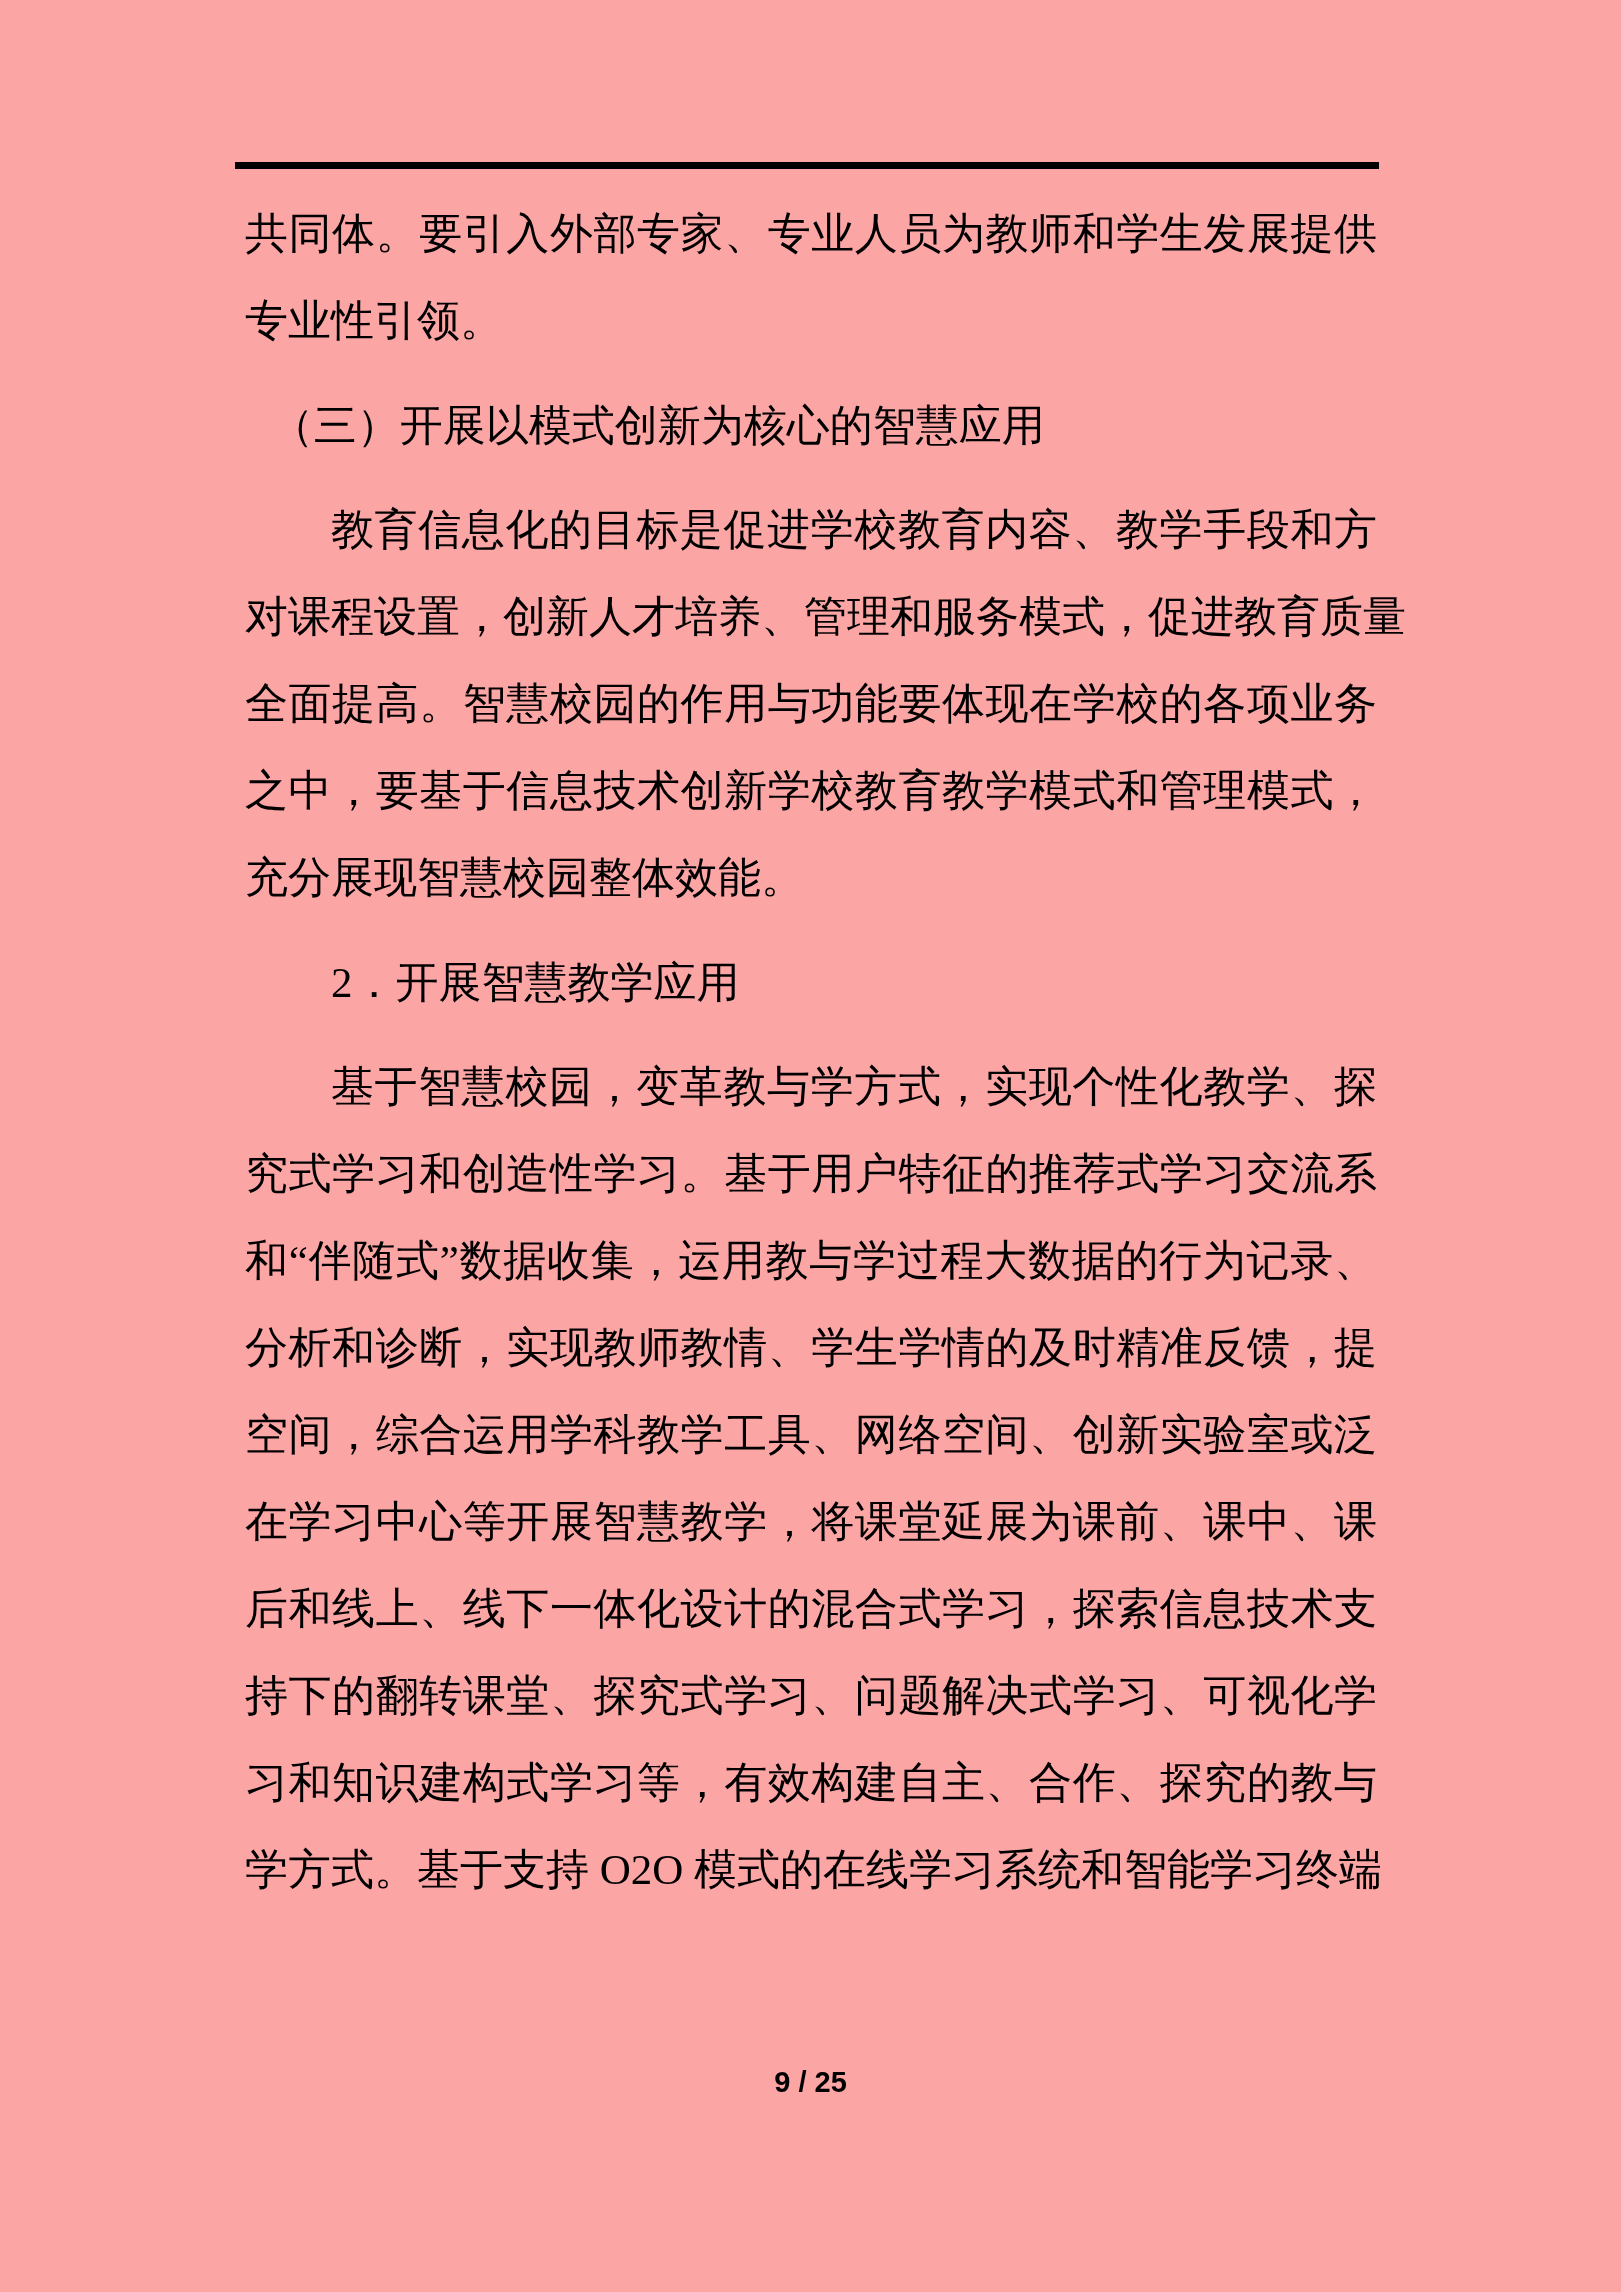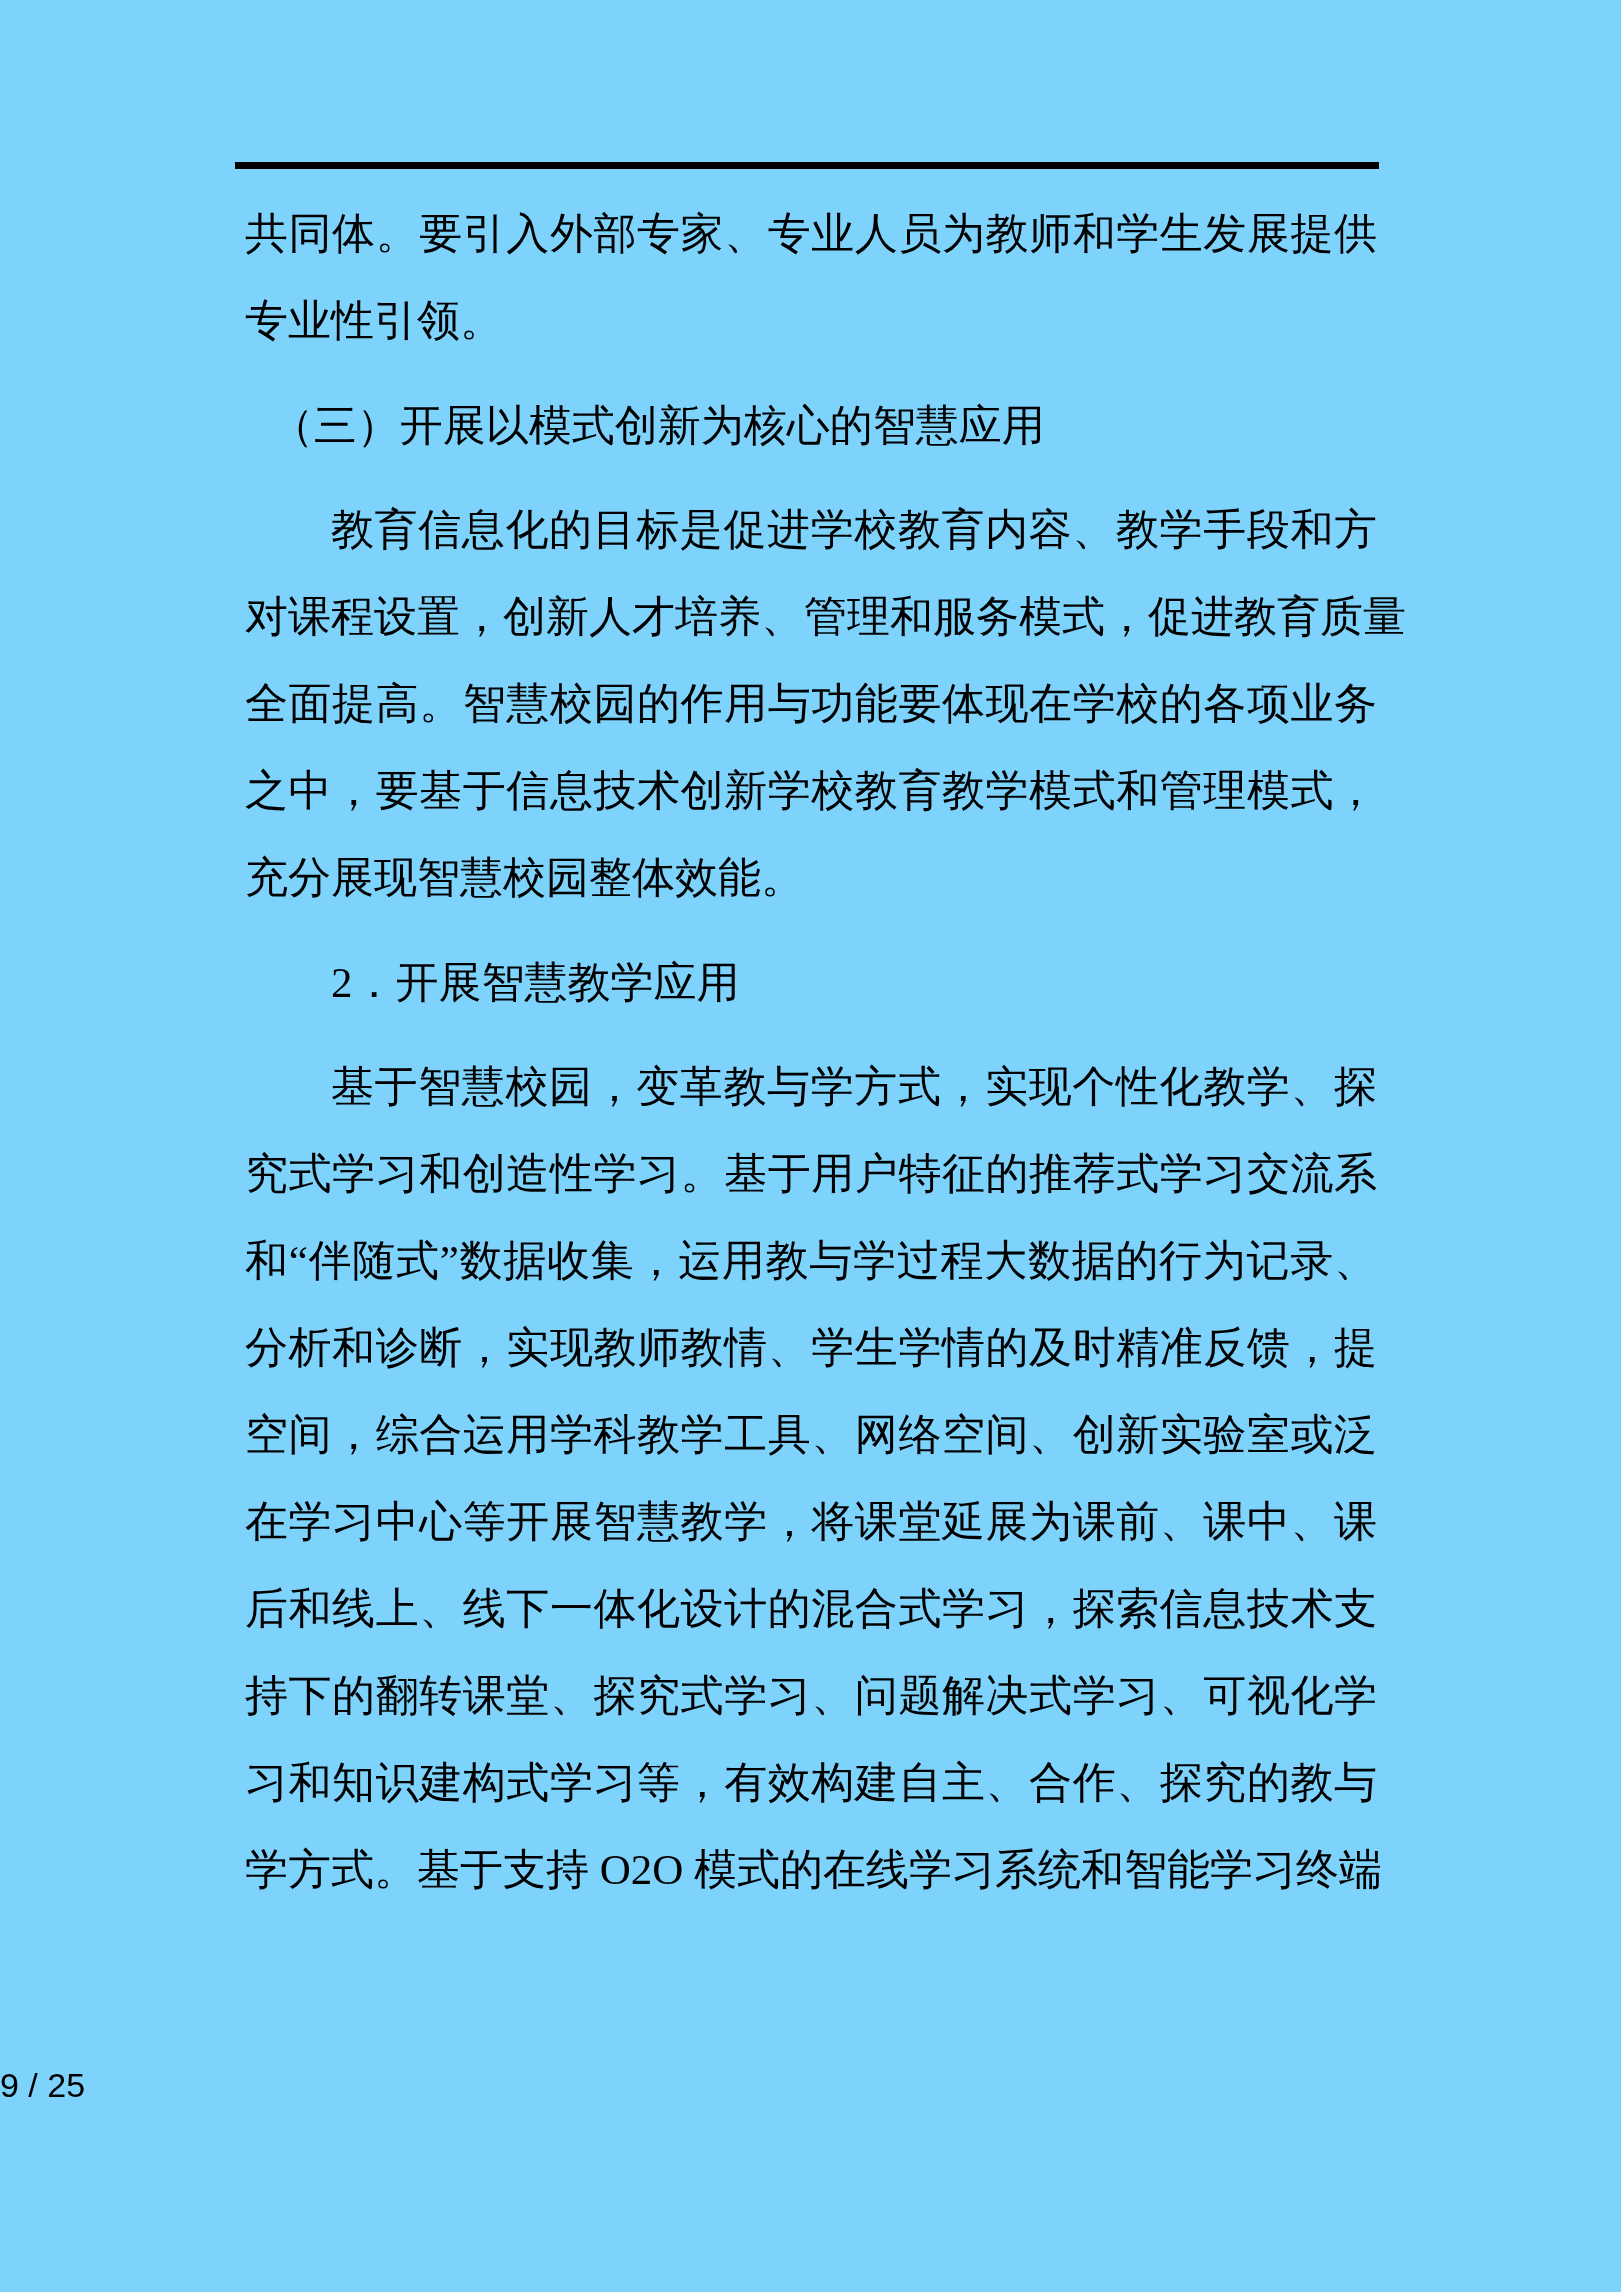--- a/index.html
+++ b/index.html
@@ -5,21 +5,21 @@
   html, body {
     margin: 0;
     padding: 0;
     background: #e8e8e8;
   }
   .page {
     position: relative;
     width: 1621px;
     height: 2293px;
     margin: 0 auto;
-    background: #7dd3fc;
+    background: #fca5a5;
     font-family: "Liberation Serif", "DejaVu Serif", serif;
     color: #000000;
     overflow: hidden;
   }
   .top-rule {
     position: absolute;
     left: 235px;
     top: 162px;
     width: 1144px;
     height: 6.9px;
@@ -54,24 +54,24 @@
   }
   .block.heading4 .line {
     text-indent: 2em;
     text-align-last: left;
   }
   .footer {
     position: absolute;
     top: 2066px;
     left: 0;
     width: 100%;
-    text-align: left;
+    text-align: center;
     font-family: "Liberation Sans", "DejaVu Sans", sans-serif;
-    font-weight: normal;
-    font-size: 34px;
+    font-weight: bold;
+    font-size: 29px;
     color: #000000;
   }
 </style>
 </head>
 <body>
 
 <div class="page">
   <div class="top-rule"></div>
   <div class="content" id="content">
       <div class="block paragraph continuation">

